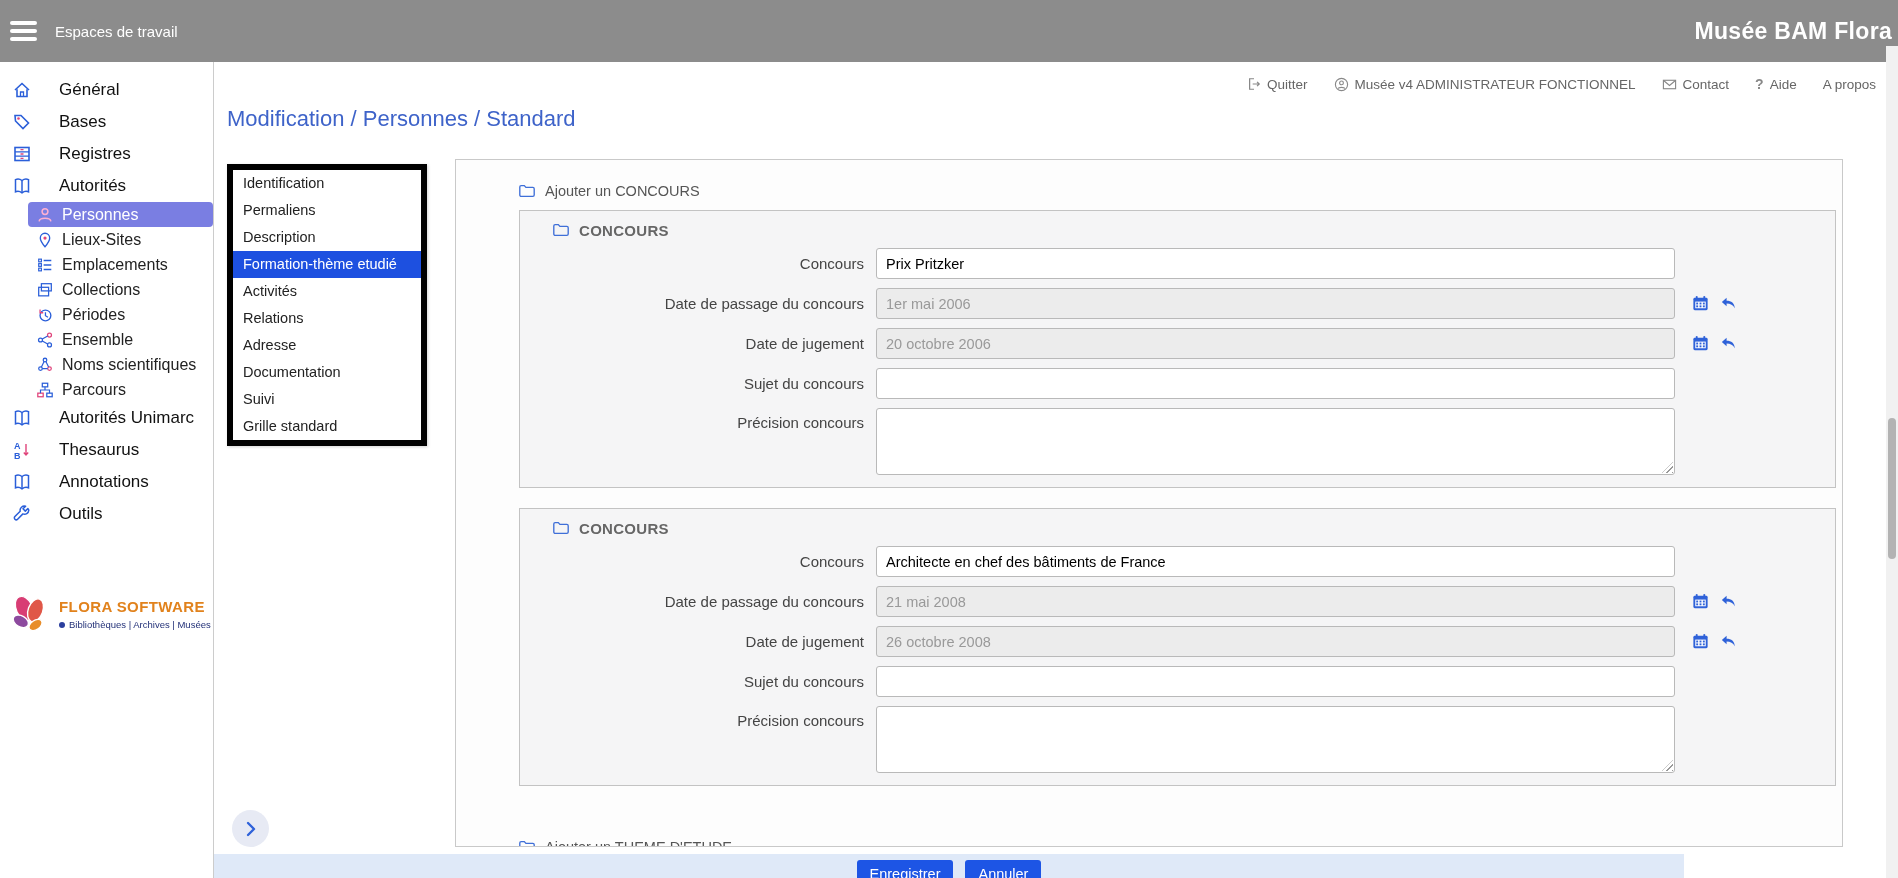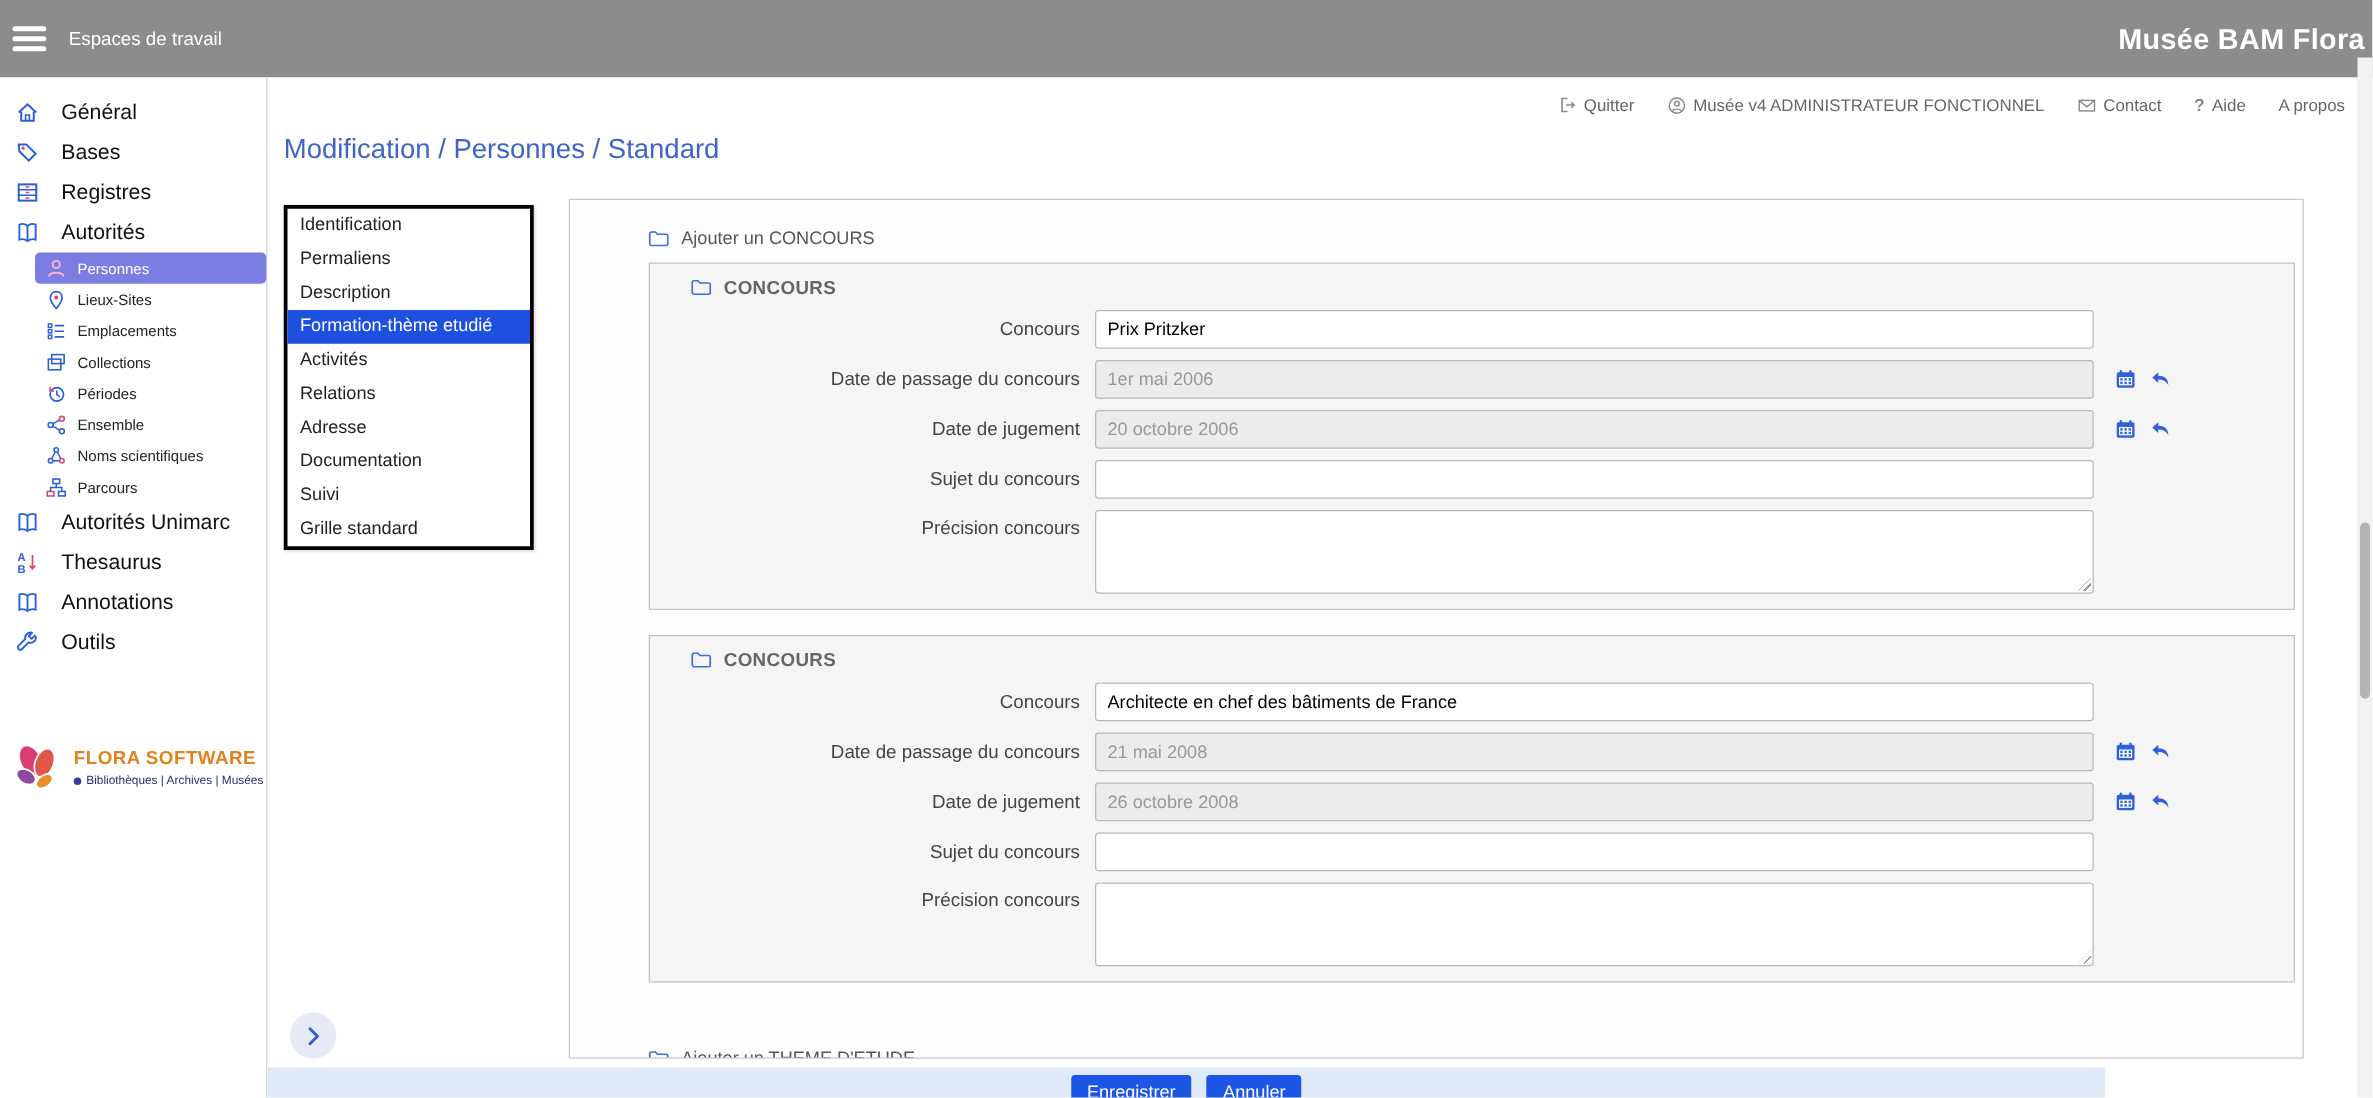--- a/index.html
+++ b/index.html
@@ -4,34 +4,34 @@
 <style>
 *{margin:0;padding:0;box-sizing:border-box}
 html,body{width:1898px;height:878px;overflow:hidden;font-family:"Liberation Sans",sans-serif;background:#fff}
 .topbar{height:62px;background:#8c8c8c;display:flex;align-items:center;color:#fff}
 .burger{display:flex;flex-direction:column;gap:4px;padding-left:10px;cursor:pointer}
 .burger span{display:block;width:27px;height:4px;background:#fff;border-radius:2px}
 .workspace{margin-left:18px;font-size:15px}
 .appname{margin-left:auto;font-size:23px;font-weight:bold;padding-right:6px;letter-spacing:.3px}
 .shell{display:flex;height:832px}
 .sidebar{width:214px;border-right:1px solid #ccc;padding-top:12px;position:relative;flex:none;background:#fff}
-.nav-item{display:flex;align-items:center;height:32px;padding-left:12px;font-size:17px;color:#111;cursor:pointer;gap:17px;white-space:nowrap}
-.nav-sub{height:25px;padding-left:36px;font-size:12px;color:#222;gap:8px}
+.nav-item{display:flex;align-items:center;height:32px;padding-left:12px;font-size:17px;color:#111;cursor:pointer;gap:27px;white-space:nowrap}
+.nav-sub{height:25px;padding-left:36px;font-size:16px;color:#222;gap:8px}
 .nav-sub.selected{background:#7a7ee2;color:#fff;border-radius:4px;margin-left:28px;padding-left:8px;margin-right:0}
 .nicon{display:inline-flex;flex:none;align-items:center}
 .logo{position:absolute;left:8px;top:528px;display:flex;align-items:center;gap:7px}
 .logo-title{font-size:15px;font-weight:bold;color:#e1821c;letter-spacing:.4px}
 .logo-tag{font-size:9.5px;color:#233178;margin-top:4px;display:flex;align-items:center;gap:4px;white-space:nowrap}
 .logo-dot{width:6px;height:6px;border-radius:50%;background:#2b3f9e;display:inline-block;flex:none}
 .main{flex:1;position:relative;background:#fff}
 .hlinks{position:absolute;top:14px;right:22px;display:flex;gap:26px;align-items:center;font-size:13.5px;color:#666;white-space:nowrap}
 .hlink{display:flex;align-items:center;gap:6px;cursor:pointer}
 .qmark{font-size:14px;color:#888;font-weight:bold}
 .page-title{position:absolute;left:13px;top:44px;font-size:22px;color:#3e63c9}
-.tabbox{position:absolute;left:13px;top:102px;width:200px;background:#fff;border:3px solid #000000;box-shadow:1px 1px 3px rgba(0,0,0,.18)}
+.tabbox{position:absolute;left:13px;top:102px;width:200px;background:#fff;border:6px solid #000000;box-shadow:1px 1px 3px rgba(0,0,0,.18)}
 .tab{height:27px;line-height:26px;padding-left:10px;font-size:14.5px;color:#222;cursor:pointer;white-space:nowrap}
 .tab.sel{background:#1d50e0;color:#fff}
 .expand-btn{position:absolute;left:18px;top:748px;width:37px;height:37px;border-radius:50%;background:#e7eaf4;display:flex;align-items:center;justify-content:center;cursor:pointer}
 .formbox{position:absolute;left:241px;top:97px;width:1388px;height:688px;border:1px solid #c9c9c9;background:#fdfdfd;overflow:hidden}
 .add-header{margin:22px 0 0 62px;display:flex;align-items:center;gap:9px;font-size:14.5px;font-weight:normal;color:#555}
 .add-header.second{margin-top:52px}
 .section{margin:10px 6px 0 63px;border:1px solid #c3c3c3;background:#f5f5f6;padding:10px 0 12px 0}
 .sec-title{display:flex;align-items:center;gap:9px;margin-left:32px;font-size:15px;font-weight:bold;color:#666;letter-spacing:.3px}
 .frow{display:flex;align-items:center;margin-top:9px}
 .frow.ta{align-items:flex-start}

